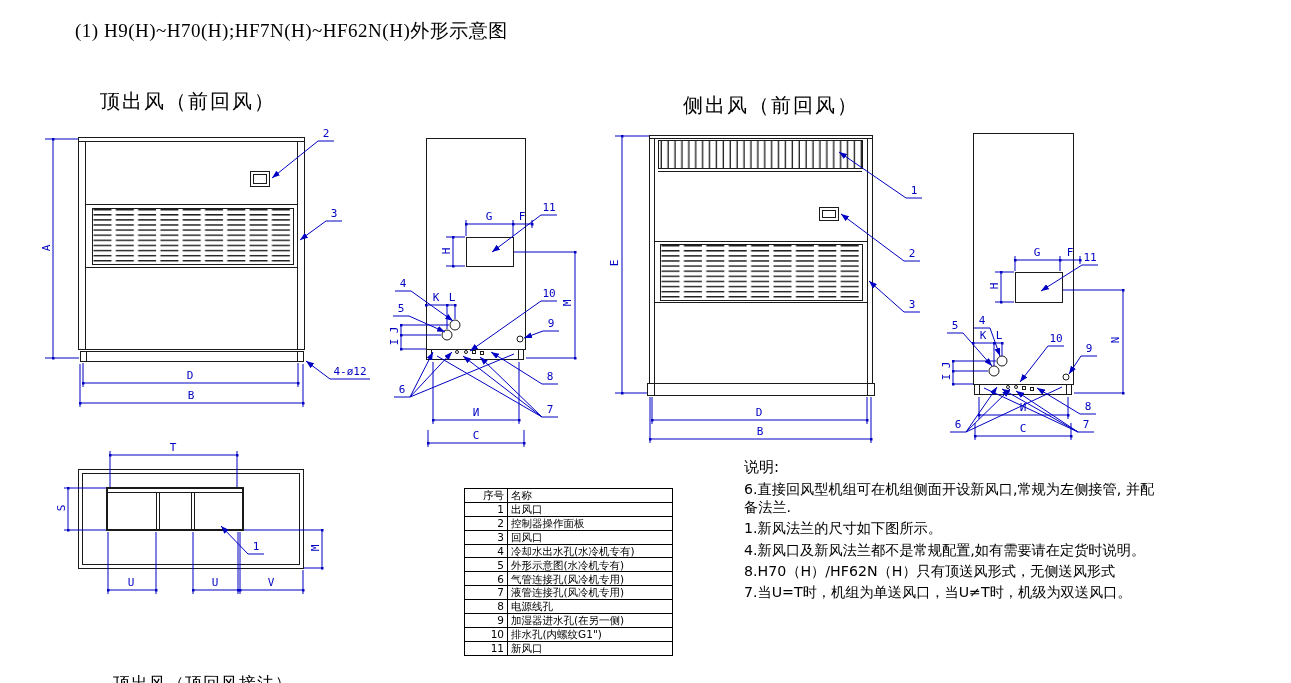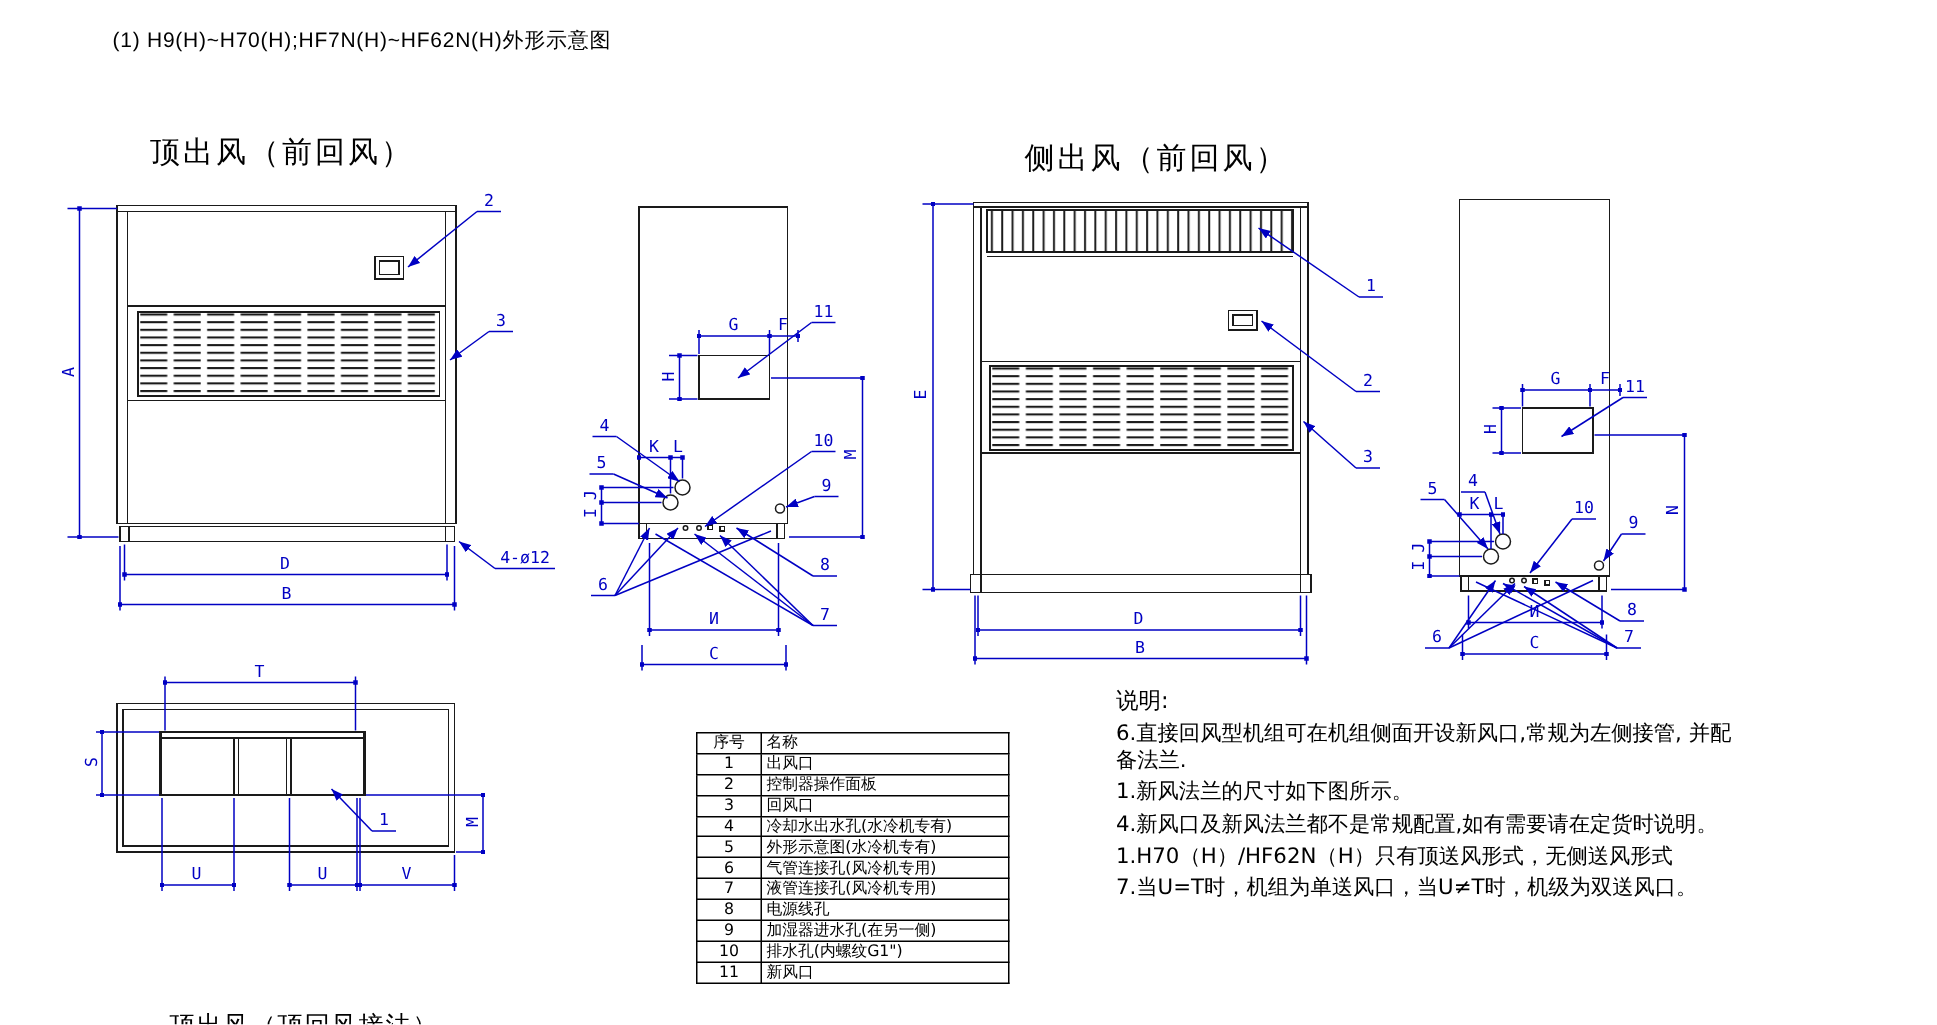--- a/index.html
+++ b/index.html
@@ -1,29 +1,29 @@
 <!DOCTYPE html>
 <html><head>
 <meta charset="utf-8">
 <style>
   html,body{margin:0;padding:0;background:#fff}
   .page{position:relative;width:1291px;height:683px;background:#fff;overflow:hidden;
         font-family:"DejaVu Sans",sans-serif;color:#000}
   svg.canvas{position:absolute;left:0;top:0}
-  .title{position:absolute;left:75px;top:18px;font-size:14px;letter-spacing:.5px;white-space:nowrap;
-         font-family:Liberation Sans, sans-serif}
+  .title{position:absolute;left:75px;top:18px;font-size:19px;letter-spacing:.5px;white-space:nowrap;
+         font-family:Liberation Serif, serif}
   .viewlabel{position:absolute;font-size:20px;letter-spacing:2px;white-space:nowrap}
   .dl,.co{position:absolute;color:#0000c3;font:11px "DejaVu Sans Mono",monospace;line-height:1;
           transform:translate(-50%,-100%);white-space:nowrap}
   .dlr{position:absolute;color:#0000c3;font:11px "DejaVu Sans Mono",monospace;line-height:1;
        transform:translate(-50%,-50%) rotate(-90deg);white-space:nowrap}
   table.parts{position:absolute;left:464px;top:488px;border-collapse:collapse;
               font-size:10.5px;font-family:"DejaVu Sans",sans-serif}
   table.parts td{border:1px solid #000;height:12.9px;padding:0 3px;line-height:1;white-space:nowrap}
-  table.parts td.ci{width:36px;text-align:center}
+  table.parts td.ci{width:36px;text-align:right}
   table.parts td.cn{width:158px;text-align:left}
   .notes{position:absolute;left:744px;top:458px;width:412px;font-size:14.2px;line-height:1.26}
   .notes .nh{margin:0 0 4px 0;font-size:15px}
   .notes .note{margin:0 0 3.5px 0}
   .partial{position:absolute;left:113px;top:672px;font-size:17px;letter-spacing:1px;white-space:nowrap}
 </style>
 </head>
 <body>
 
 <div class="page">
@@ -390,19 +390,19 @@
           <td class="cn">新风口</td>
         </tr>
 </tbody>
     </table>
 
 <div class="notes">
   <div class="nh">说明:</div>
   <div class="note">6.直接回风型机组可在机组侧面开设新风口,常规为左侧接管, 并配备法兰.</div>
   <div class="note">1.新风法兰的尺寸如下图所示。</div>
   <div class="note">4.新风口及新风法兰都不是常规配置,如有需要请在定货时说明。</div>
-  <div class="note">1.H70（H）/HF62N（H）只有顶送风形式，无侧送风形式</div>
+  <div class="note">8.H70（H）/HF62N（H）只有顶送风形式，无侧送风形式</div>
   <div class="note">7.当U=T时，机组为单送风口，当U≠T时，机级为双送风口。</div>
 </div>
 
 <div class="partial">顶出风（顶回风接法）</div>
 
 </div>
 
 </body></html>

